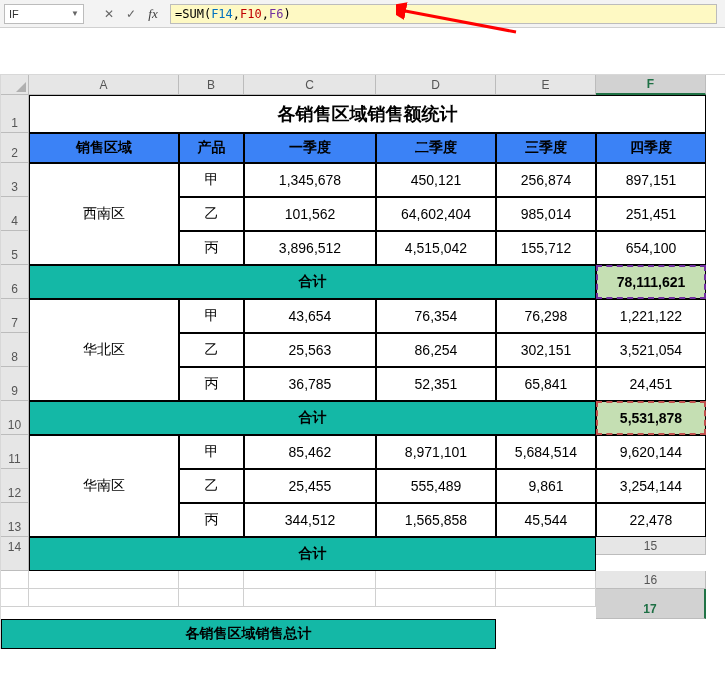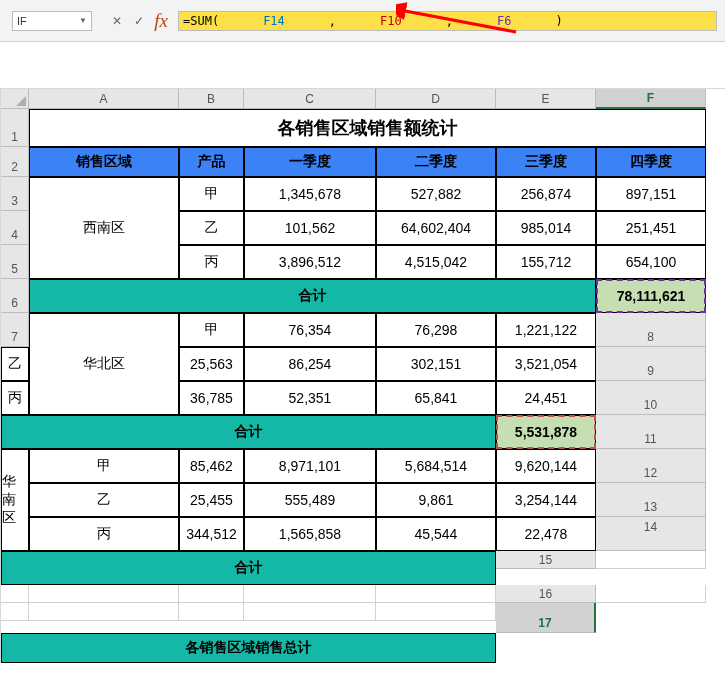--- a/index.html
+++ b/index.html
@@ -1,25 +1,25 @@
 <!DOCTYPE html>
 <html><head>
 <meta charset="utf-8">
 <style>
 * { box-sizing: border-box; margin: 0; padding: 0; }
 body { font-family: "Microsoft YaHei", Arial, sans-serif; font-size: 12px; background: #fff; width: 725px; }
 
 
-.formula-bar { display: flex; align-items: center; height: 42px; background: #f3f3f3; border-bottom: 1px solid #d0d0d0; padding-left: 12px; position: relative; }
+.formula-bar { display: flex; align-items: center; height: 28px; background: #f3f3f3; border-bottom: 1px solid #d0d0d0; padding-left: 4px; position: relative; }
 .name-box { width: 80px; height: 20px; background: #fff; border: 1px solid #bcbcbc; display: flex; align-items: center; padding: 0 4px; font-size: 11px; color: #333; }
 .name-box .dd { margin-left: auto; color: #666; font-size: 8px; }
 .fb-divider { width: 14px; }
 .fb-btn { width: 22px; height: 22px; display: flex; align-items: center; justify-content: center; color: #666; font-size: 12px; cursor: pointer; }
-.fb-btn.fx { font-style: italic; font-family: "Times New Roman", serif; font-size: 19px; color: #c2410c; }
-.fb-input { flex: 1; height: 20px; background: #fde047; border: 1px solid #bcbcbc; display: flex; align-items: center; padding: 0 4px; font-size: 12px; font-family: Consolas, monospace; margin-left: 6px; margin-right: 8px; gap: 44px; }
+.fb-btn.fx { font-style: italic; font-family: "Times New Roman", serif; font-size: 13px; color: #404040; }
+.fb-input { flex: 1; height: 20px; background: #fef9c3; border: 1px solid #bcbcbc; display: flex; align-items: center; padding: 0 4px; font-size: 12px; font-family: Consolas, monospace; margin-left: 6px; margin-right: 8px; }
 .fb-input .tok-p { color: #000; }
 .fb-input .tok-blue { color: #0070c0; }
 .fb-input .tok-red { color: #c00000; }
 .fb-input .tok-purple { color: #7030a0; }
 .arrow-wrap { position: absolute; left: 396px; top: 0px; pointer-events: none; }
 
 .spacer { height: 46px; background: #fff; }
 
 
 .sheet { display: grid; grid-template-columns: 28px 150px 65px 132px 120px 100px 110px; border-top: 1px solid #d8d8d8; border-left: 1px solid #d8d8d8; }
@@ -104,21 +104,21 @@
   <div class="cell hdr h30">产品</div>
   <div class="cell hdr h30">一季度</div>
   <div class="cell hdr h30">二季度</div>
   <div class="cell hdr h30">三季度</div>
   <div class="cell hdr h30">四季度</div>
 
   <div class="rcell h34" style="align-items:flex-end;padding-bottom:2px">3</div>
   <div class="cell bordered" style="grid-row: span 3">西南区</div>
   <div class="cell bordered h34">甲</div>
   <div class="cell bordered num h34">1,345,678</div>
-  <div class="cell bordered num h34">527,882</div>
+  <div class="cell bordered num h34">450,121</div>
   <div class="cell bordered num h34">256,874</div>
   <div class="cell bordered num h34">897,151</div>
 
   <div class="rcell h34" style="align-items:flex-end;padding-bottom:2px">4</div>
   <div class="cell bordered h34">乙</div>
   <div class="cell bordered num h34">101,562</div>
   <div class="cell bordered num h34">64,602,404</div>
   <div class="cell bordered num h34">985,014</div>
   <div class="cell bordered num h34">251,451</div>
 
@@ -129,20 +129,21 @@
   <div class="cell bordered num h34">155,712</div>
   <div class="cell bordered num h34">654,100</div>
 
   <div class="rcell h34" style="align-items:flex-end;padding-bottom:2px">6</div>
   <div class="cell subtotal h34" style="grid-column: span 5">合计</div>
   <div class="cell subtotal num h34 dash-purple">78,111,621</div>
 
   <div class="rcell h34" style="align-items:flex-end;padding-bottom:2px">7</div>
   <div class="cell bordered" style="grid-row: span 3">华北区</div>
   <div class="cell bordered h34">甲</div>
+  <div class="cell bordered num h34">43,654</div>
   <div class="cell bordered num h34">76,354</div>
   <div class="cell bordered num h34">76,298</div>
   <div class="cell bordered num h34">1,221,122</div>
 
   <div class="rcell h34" style="align-items:flex-end;padding-bottom:2px">8</div>
   <div class="cell bordered h34">乙</div>
   <div class="cell bordered num h34">25,563</div>
   <div class="cell bordered num h34">86,254</div>
   <div class="cell bordered num h34">302,151</div>
   <div class="cell bordered num h34">3,521,054</div>

